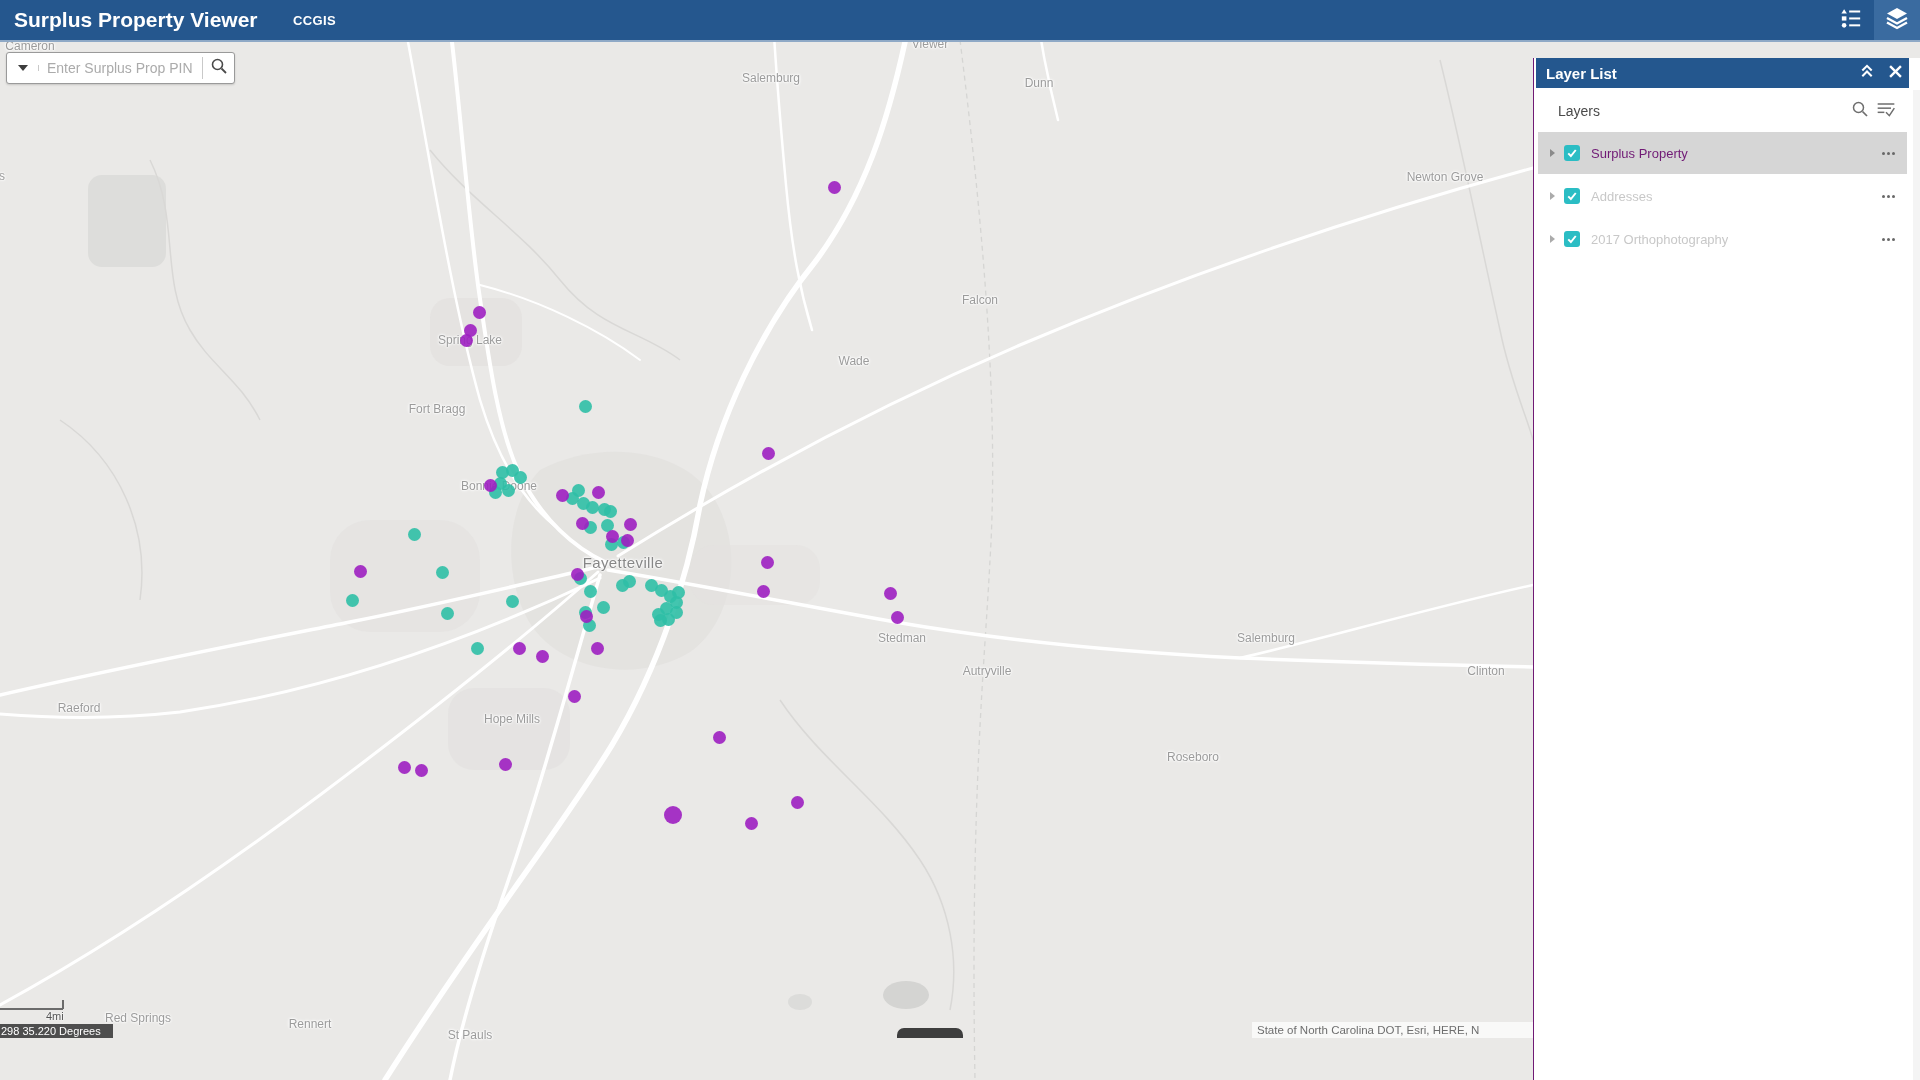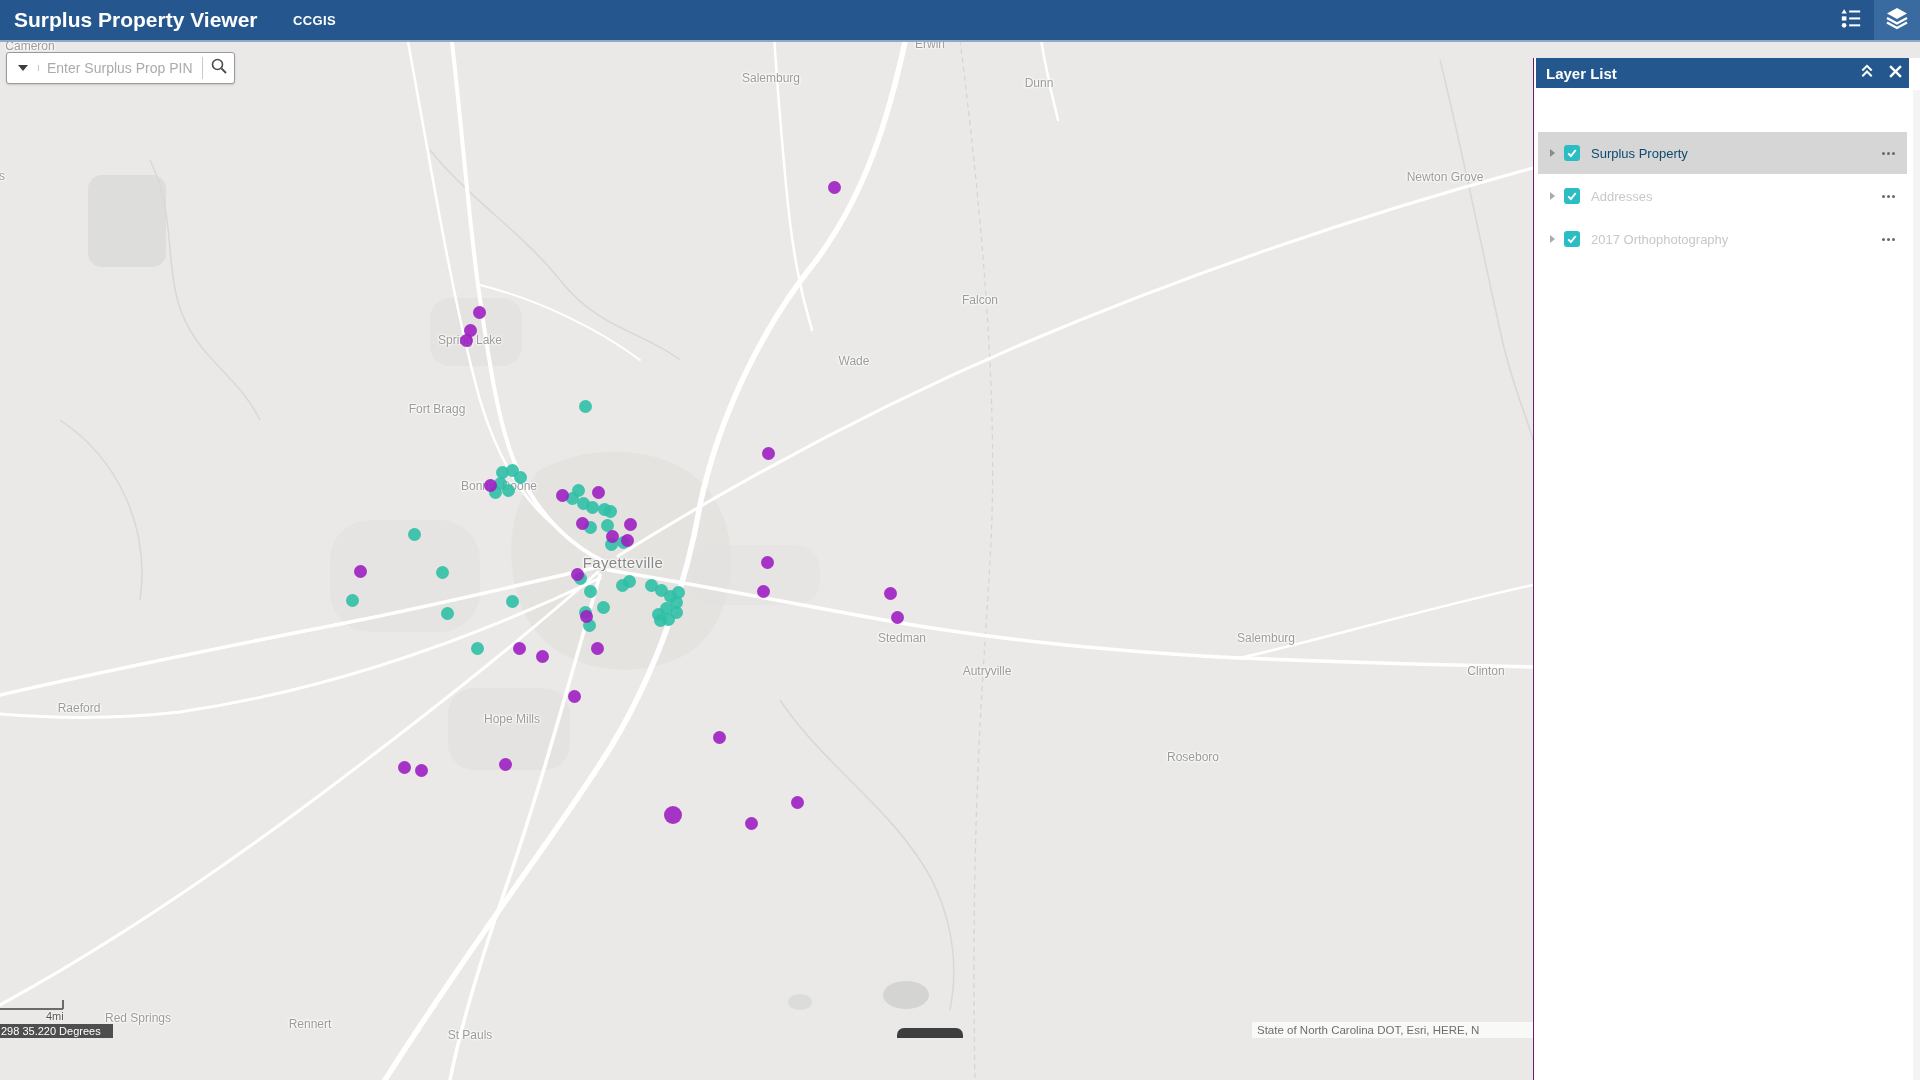--- a/index.html
+++ b/index.html
@@ -57,21 +57,21 @@
   .layers-row .lbl{font-size:14px;color:#4A4A4A;margin-left:24px;flex:1;}
   .tbtn{width:26px;height:26px;display:flex;align-items:center;justify-content:center;cursor:pointer;}
   .layers-row .pad{width:10px;}
   .layer-list{position:absolute;left:4px;right:14px;top:74px;}
   .lrow{height:42px;margin-bottom:1px;display:flex;align-items:center;padding:0 10px 0 12px;cursor:pointer;}
   .lrow.sel{background:#D6D6D6;}
   .arrow{width:0;height:0;border-top:4px solid transparent;border-bottom:4px solid transparent;
          border-left:5px solid #8A8A8A;margin-right:9px;flex:none;}
   .chk{width:16px;height:16px;border-radius:3px;background:#2BBDC4;margin-right:11px;flex:none;
        display:flex;align-items:center;justify-content:center;}
-  .lname{font-size:13px;color:#0c4a6e;white-space:nowrap;overflow:hidden;}
+  .lname{font-size:13px;color:#701a75;white-space:nowrap;overflow:hidden;}
   .lrow.dim .lname{color:#C8C8C8;}
   .lrow.dim .arrow{border-left-color:#ABABAB;}
   .menu-dots{margin-left:auto;display:flex;gap:2px;padding:6px 2px;cursor:pointer;flex:none;}
   .menu-dots i{width:3px;height:3px;border-radius:50%;background:#686868;display:block;}
 </style>
 </head>
 <body>
 
 <div class="header">
   <div class="header-title">Surplus Property Viewer</div>
@@ -136,21 +136,21 @@
       <path d="M1035,0 C1040,40 1048,80 1058,120" stroke-width="2.5"></path>
       <path d="M1240,658 C1320,640 1420,610 1533,585" stroke-width="2.5"></path>
       <path d="M480,285 C540,300 600,330 640,360" stroke-width="2"></path>
     </g>
   </svg>
 
   <div id="map-labels">
       <div class="plabel" style="left: 30px; top: 4px;">Cameron</div>
       <div class="plabel" style="left: 2px; top: 134px;">s</div>
       <div class="plabel" style="left: 771px; top: 36px;">Salemburg</div>
-      <div class="plabel" style="left: 930px; top: 2px;">Erwin</div>
+      <div class="plabel" style="left: 930px; top: 2px;">Viewer</div>
       <div class="plabel" style="left: 1039px; top: 41px;">Dunn</div>
       <div class="plabel" style="left: 1445px; top: 135px;">Newton Grove</div>
       <div class="plabel" style="left: 980px; top: 258px;">Falcon</div>
       <div class="plabel" style="left: 854px; top: 319px;">Wade</div>
       <div class="plabel" style="left: 470px; top: 298px;">Spring Lake</div>
       <div class="plabel" style="left: 437px; top: 367px;">Fort Bragg</div>
       <div class="plabel" style="left: 499px; top: 444px;">Bonnie Doone</div>
       <div class="plabel big" style="left: 623px; top: 520px;">Fayetteville</div>
       <div class="plabel" style="left: 902px; top: 596px;">Stedman</div>
       <div class="plabel" style="left: 987px; top: 629px;">Autryville</div>
@@ -275,20 +275,42 @@
     </div>
     <div class="pbtn">
       <span>
         <svg width="13" height="13" viewBox="0 0 12 12">
             <line x1="1" y1="1" x2="11" y2="11" stroke="#fff" stroke-width="2.2"></line>
             <line x1="11" y1="1" x2="1" y2="11" stroke="#fff" stroke-width="2.2"></line>
           </svg>
       </span>
     </div>
   </div>
+  <div class="layers-row">
+    <div class="lbl">Layers</div>
+    <div class="tbtn">
+      <span>
+        <svg width="18" height="18" viewBox="0 0 18 18">
+            <circle cx="7.5" cy="7.5" r="5" fill="none" stroke="#6e6e6e" stroke-width="1.5"></circle>
+            <line x1="11.5" y1="11.5" x2="16" y2="16" stroke="#6e6e6e" stroke-width="1.7"></line>
+          </svg>
+      </span>
+    </div>
+    <div class="tbtn">
+      <span>
+        <svg width="20" height="18" viewBox="0 0 24 20">
+            <line x1="2" y1="4" x2="22" y2="4" stroke="#6e6e6e" stroke-width="1.8"></line>
+            <line x1="2" y1="9" x2="18" y2="9" stroke="#6e6e6e" stroke-width="1.8"></line>
+            <line x1="2" y1="14" x2="10" y2="14" stroke="#6e6e6e" stroke-width="1.8"></line>
+            <polyline points="12,14 16,18 22,9" fill="none" stroke="#6e6e6e" stroke-width="1.8"></polyline>
+          </svg>
+      </span>
+    </div>
+    <div class="pad"></div>
+  </div>
   <div class="layer-list" id="layer-list">
       <div class="lrow sel">
         <span class="arrow"></span>
         <span class="chk">
           <svg width="12" height="12" viewBox="0 0 16 16">
             <polyline points="3,8.5 6.5,12 13,4" fill="none" stroke="#fff" stroke-width="2.6"></polyline>
           </svg>
         </span>
         <span class="lname">Surplus Property</span>
         <span class="menu-dots">

